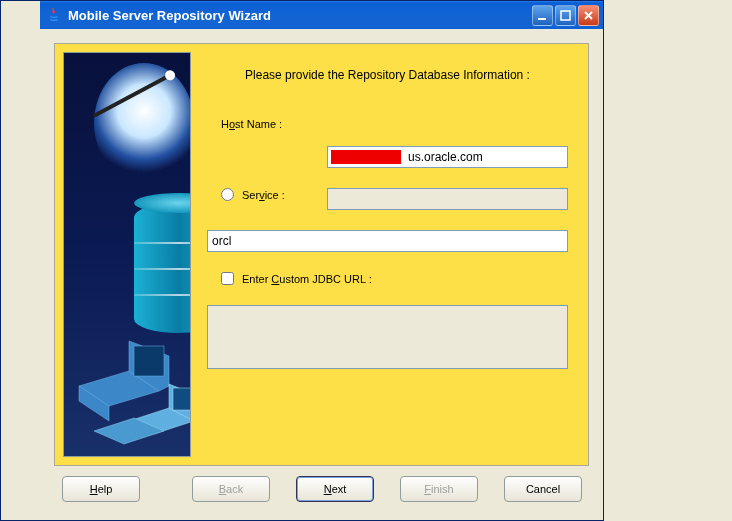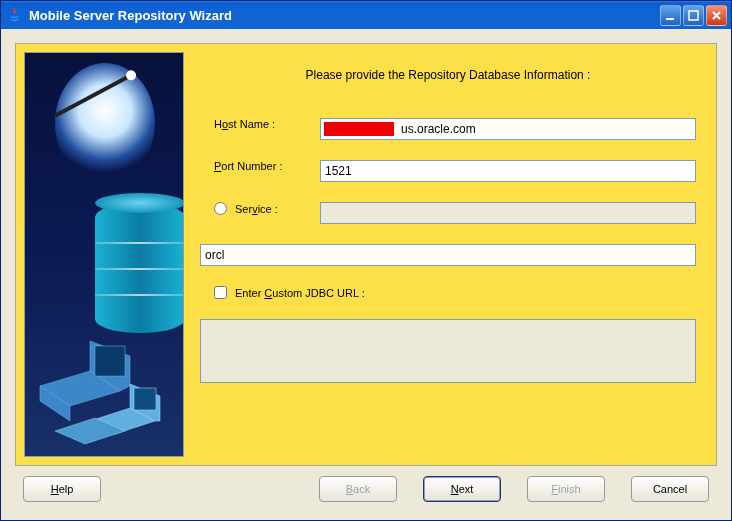--- a/index.html
+++ b/index.html
@@ -7,26 +7,27 @@
     margin: 0;
     padding: 0;
     font-family: "Tahoma", "Arial", sans-serif;
     font-size: 11px;
     background: #ece9d8;
     width: 732px;
     height: 521px;
     overflow: hidden;
   }
   .window {
-    width: 732px;
+    width: 604px;
     height: 521px;
     border: 1px solid #0a246a;
     background: #ece9d8;
     display: flex;
     flex-direction: column;
+    padding-left: 39px;
   }
   .titlebar {
     height: 28px;
     background: linear-gradient(to bottom, #3a95ff 0%, #0a5fd6 8%, #0a5fd6 50%, #0a5fd6 85%, #0a5fd6 100%);
     background: linear-gradient(to bottom, #2a80e8 0%, #0a5fd6 6%, #1164d2 50%, #1164d2 92%, #0a5fd6 100%);
     display: flex;
     align-items: center;
     padding: 0 4px 0 6px;
     color: #fff;
     font-size: 13px;
@@ -168,21 +169,21 @@
   input[type="text"]:disabled, textarea:disabled {
     background: #ece9d8;
   }
   input[type="radio"], input[type="checkbox"] {
     margin: 0 4px 0 0;
   }
   .redblock {
     position:absolute; background:#e00; height:14px; width:70px;
     margin-top:4px; margin-left:4px;
   }
-  .host-wrap { position:relative; flex:1; display:flex; }
+  .host-wrap { position:relative; flex:1; display:flex;margin-top:28px; }
   .host-wrap input { padding-left: 80px; }
 
   .button-bar {
     display: flex;
     align-items: center;
     padding: 10px 8px 4px 8px;
     gap: 26px;
   }
   .spacer { flex:1; }
   .wbtn {
@@ -281,28 +282,20 @@
             <span>
               <span>H</span><span class="mnemonic">o</span><span>st Name :</span>
             </span>
           </div>
           <div class="host-wrap">
             <div class="redblock"></div>
             <input type="text" value="us.oracle.com" style="">
           </div>
         </div>
 
-        <div class="row">
-          <div class="label-cell">
-            <span>
-              <span class="mnemonic">P</span><span>ort Number :</span>
-            </span>
-          </div>
-          <input type="text" value="1521" style="">
-        </div>
 
         <div class="row">
           <div class="label-cell">
             <input type="radio" name="connmode" style="">
             <span>
               <span>Ser</span><span class="mnemonic">v</span><span>ice :</span>
             </span>
           </div>
           <input type="text" disabled="" value="" style="">
         </div>

